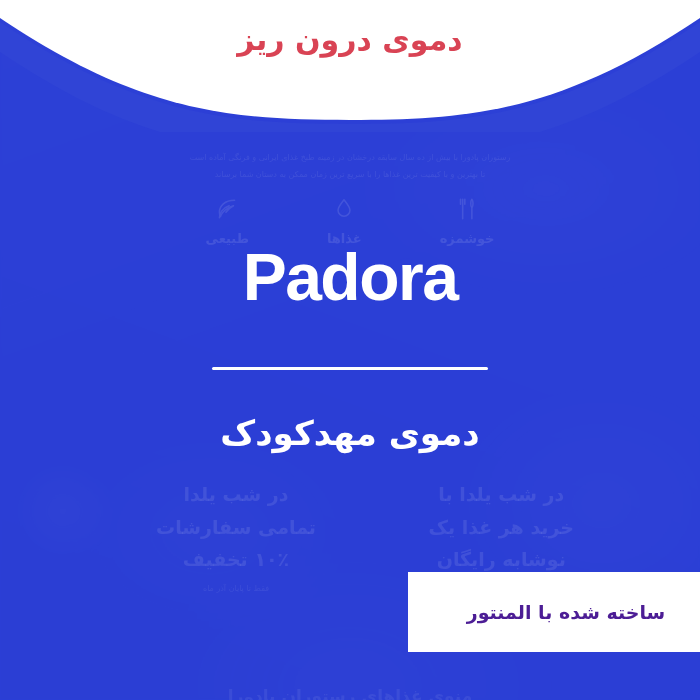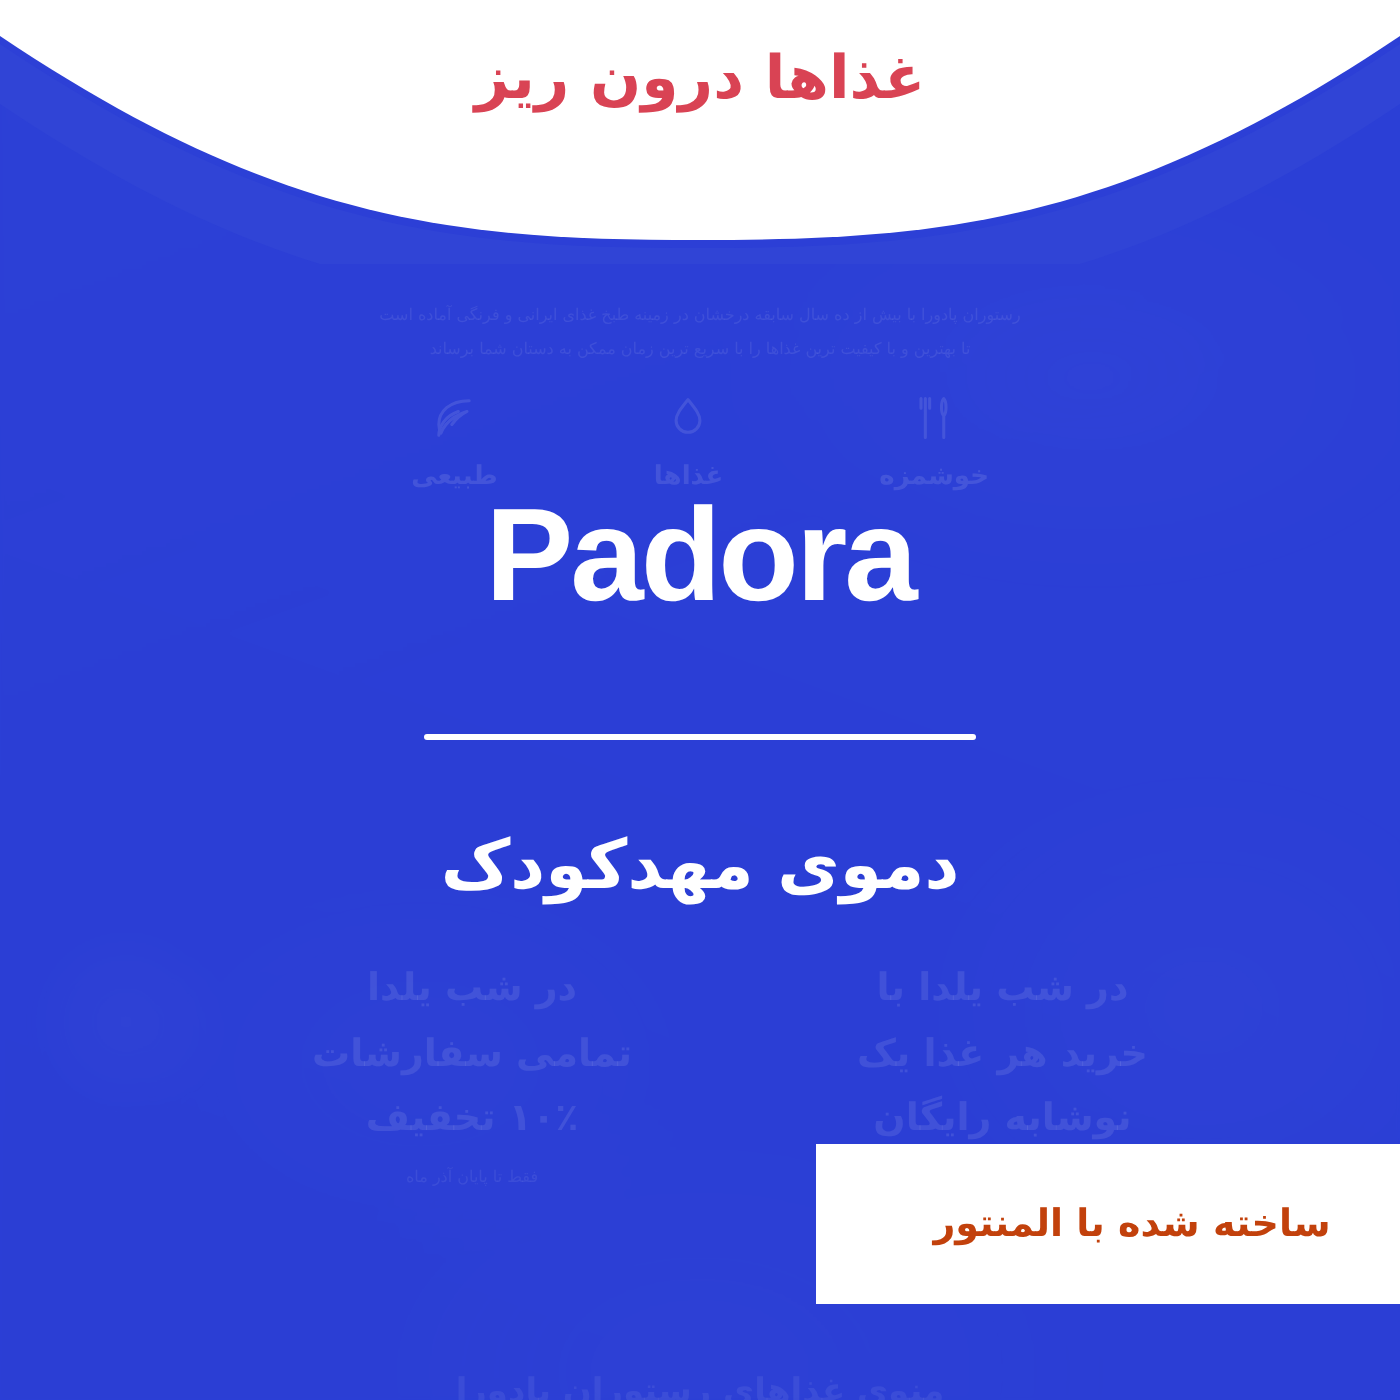--- a/index.html
+++ b/index.html
@@ -150,21 +150,21 @@
     width:292px; height:80px;
     background:#ffffff;
     display:flex;
     align-items:center;
     justify-content:center;
     z-index:6;
   }
   .ribbon-text {
     font-size:19px;
     font-weight:bold;
-    color:#c2410c;
+    color:#4c1d95;
     padding-left:24px;
   }
 </style>
 </head>
 <body>
 
 <div id="stage">
 
   <div class="bg-layer">
     <div class="bg-photo"></div>
@@ -224,21 +224,21 @@
   </div>
 
   <svg class="header-art" viewBox="0 0 700 132" preserveAspectRatio="none">
 
     <path d="M0,0 H700 V18 C560,112 470,120 350,120 C230,120 140,112 0,18 Z" fill="#ffffff"></path>
 
     <path d="M0,22 C140,116 230,124 350,124 C470,124 560,116 700,22
              L700,52 C560,146 470,154 350,154 C230,154 140,146 0,52 Z" fill="#3044d6"></path>
   </svg>
 
-  <div class="header-title">غذاها درون ریز</div>
+  <div class="header-title">دموی درون ریز</div>
 
   <div class="center-block">
     <div class="brand">Padora</div>
     <div class="divider"></div>
     <div class="subtitle">دموی مهدکودک</div>
   </div>
 
   <div class="ribbon">
     <span class="ribbon-text">ساخته شده با المنتور</span>
   </div>

